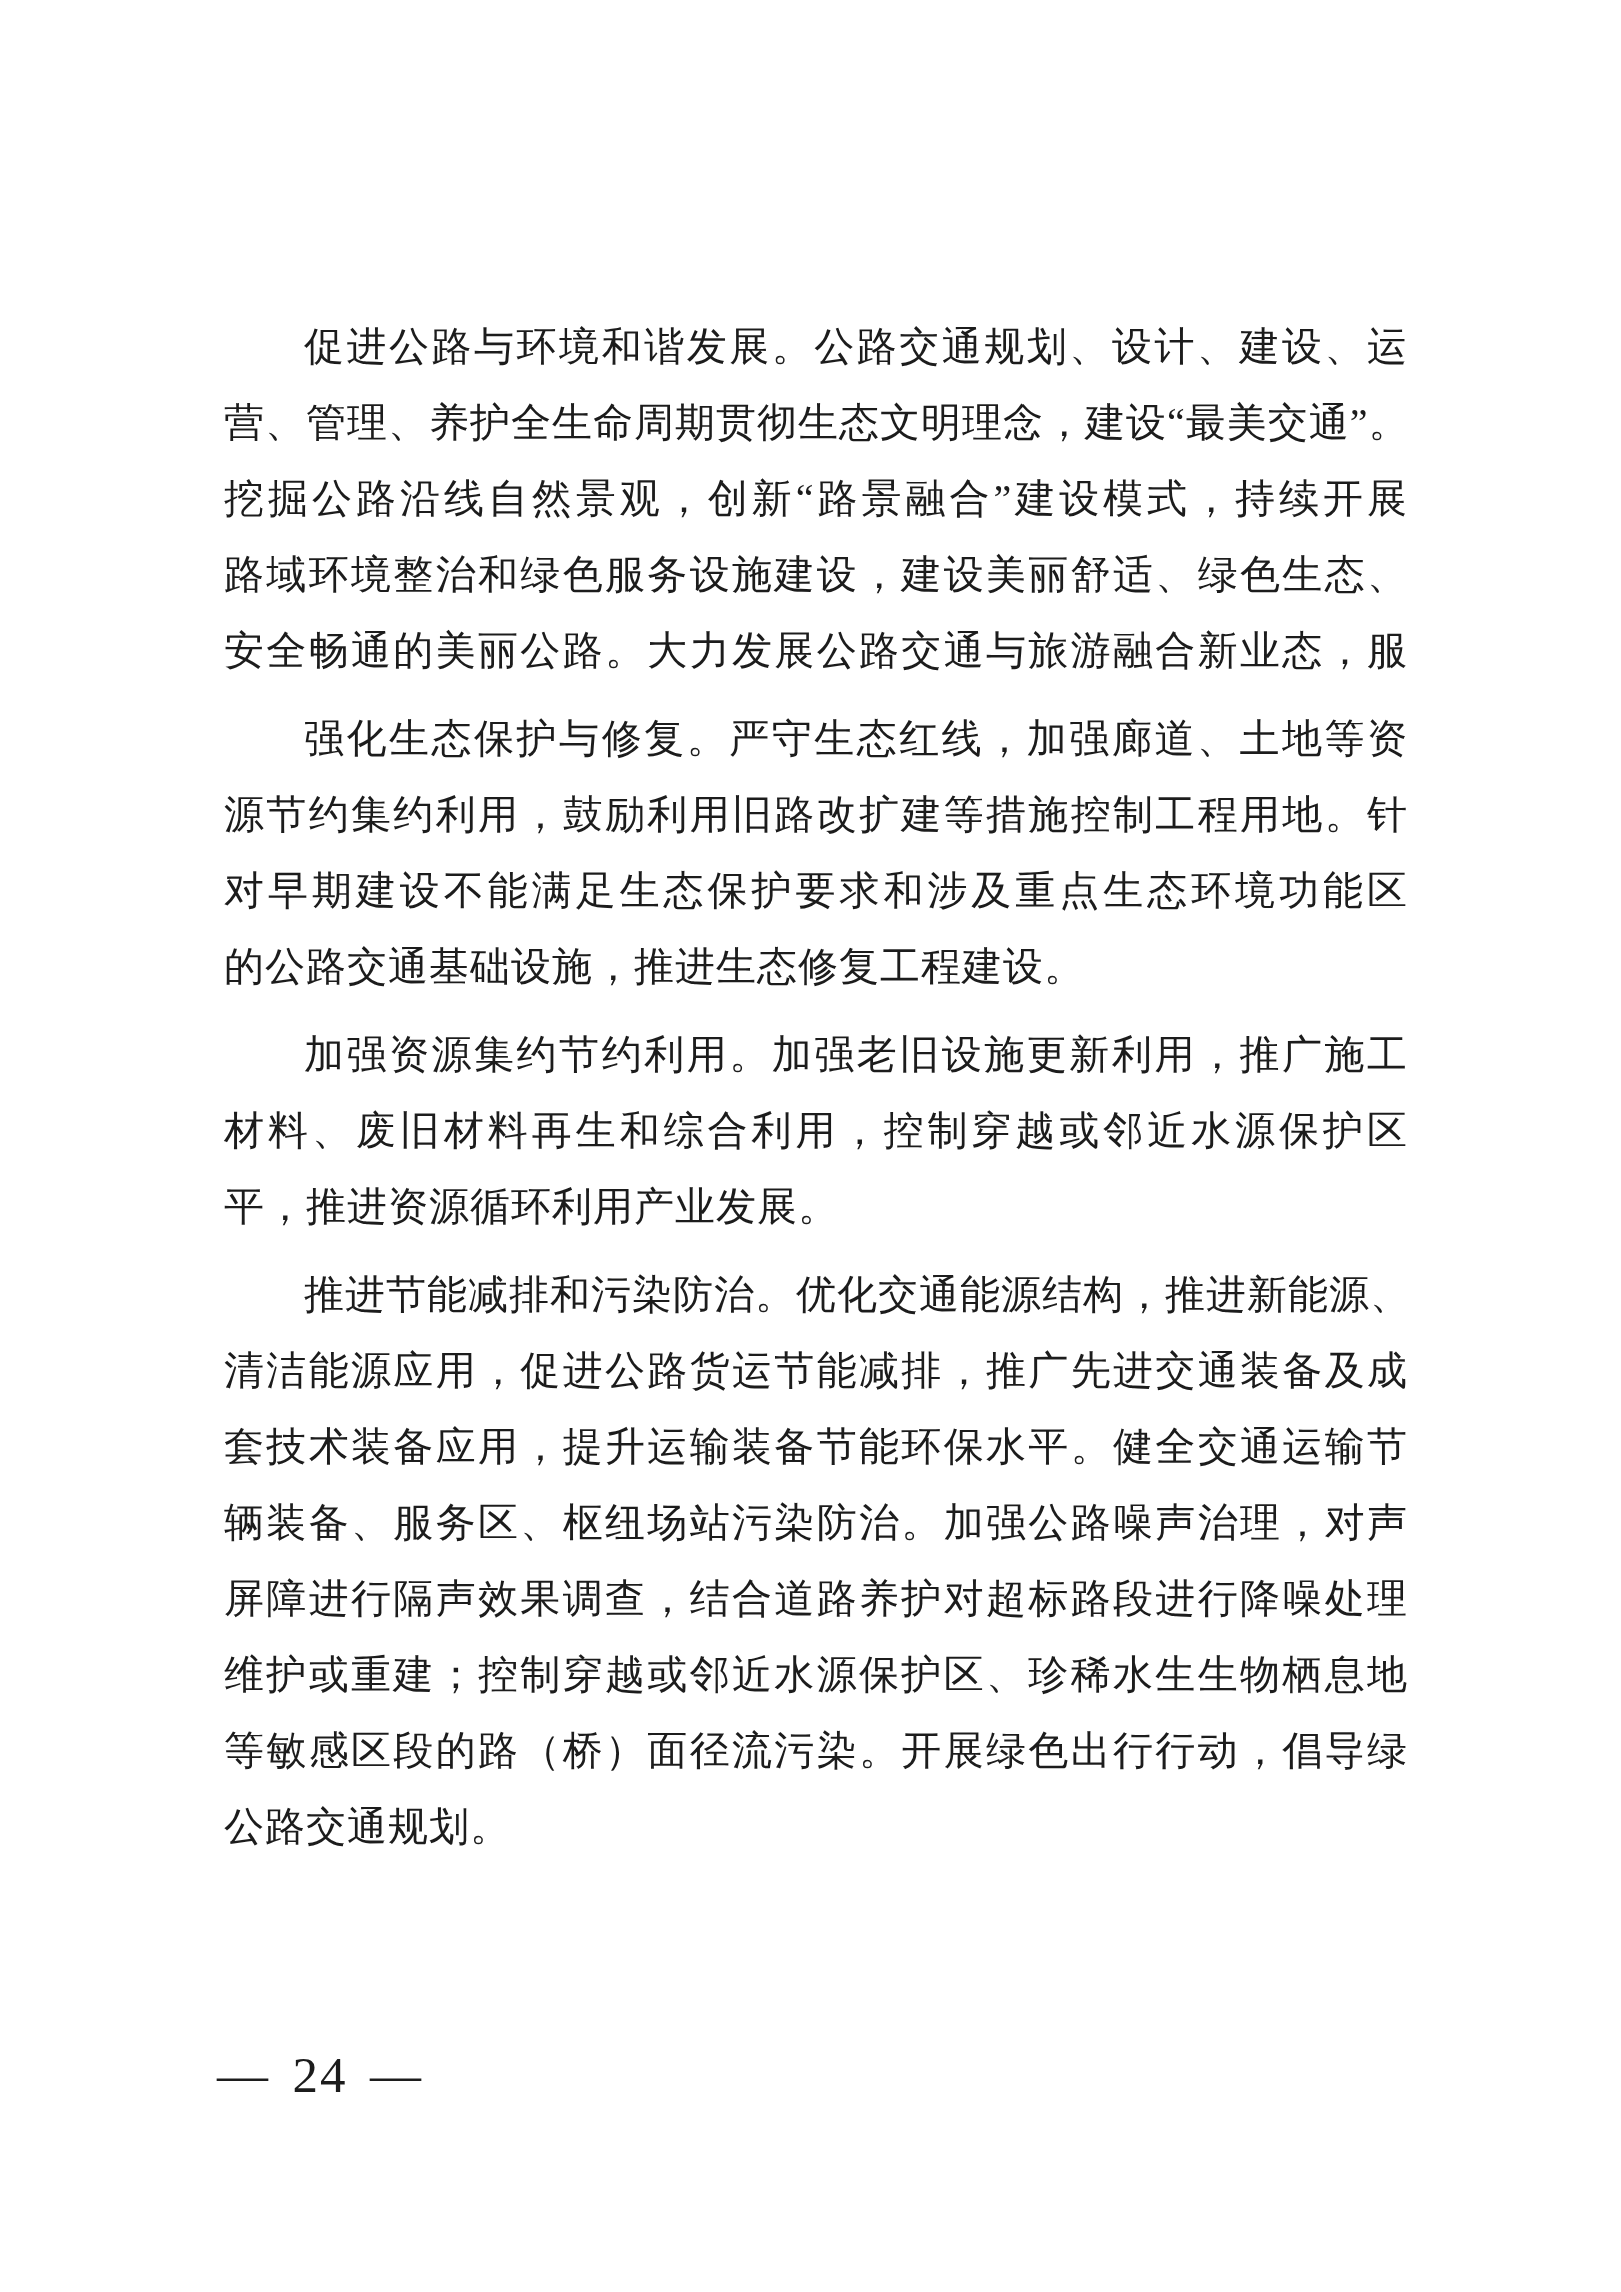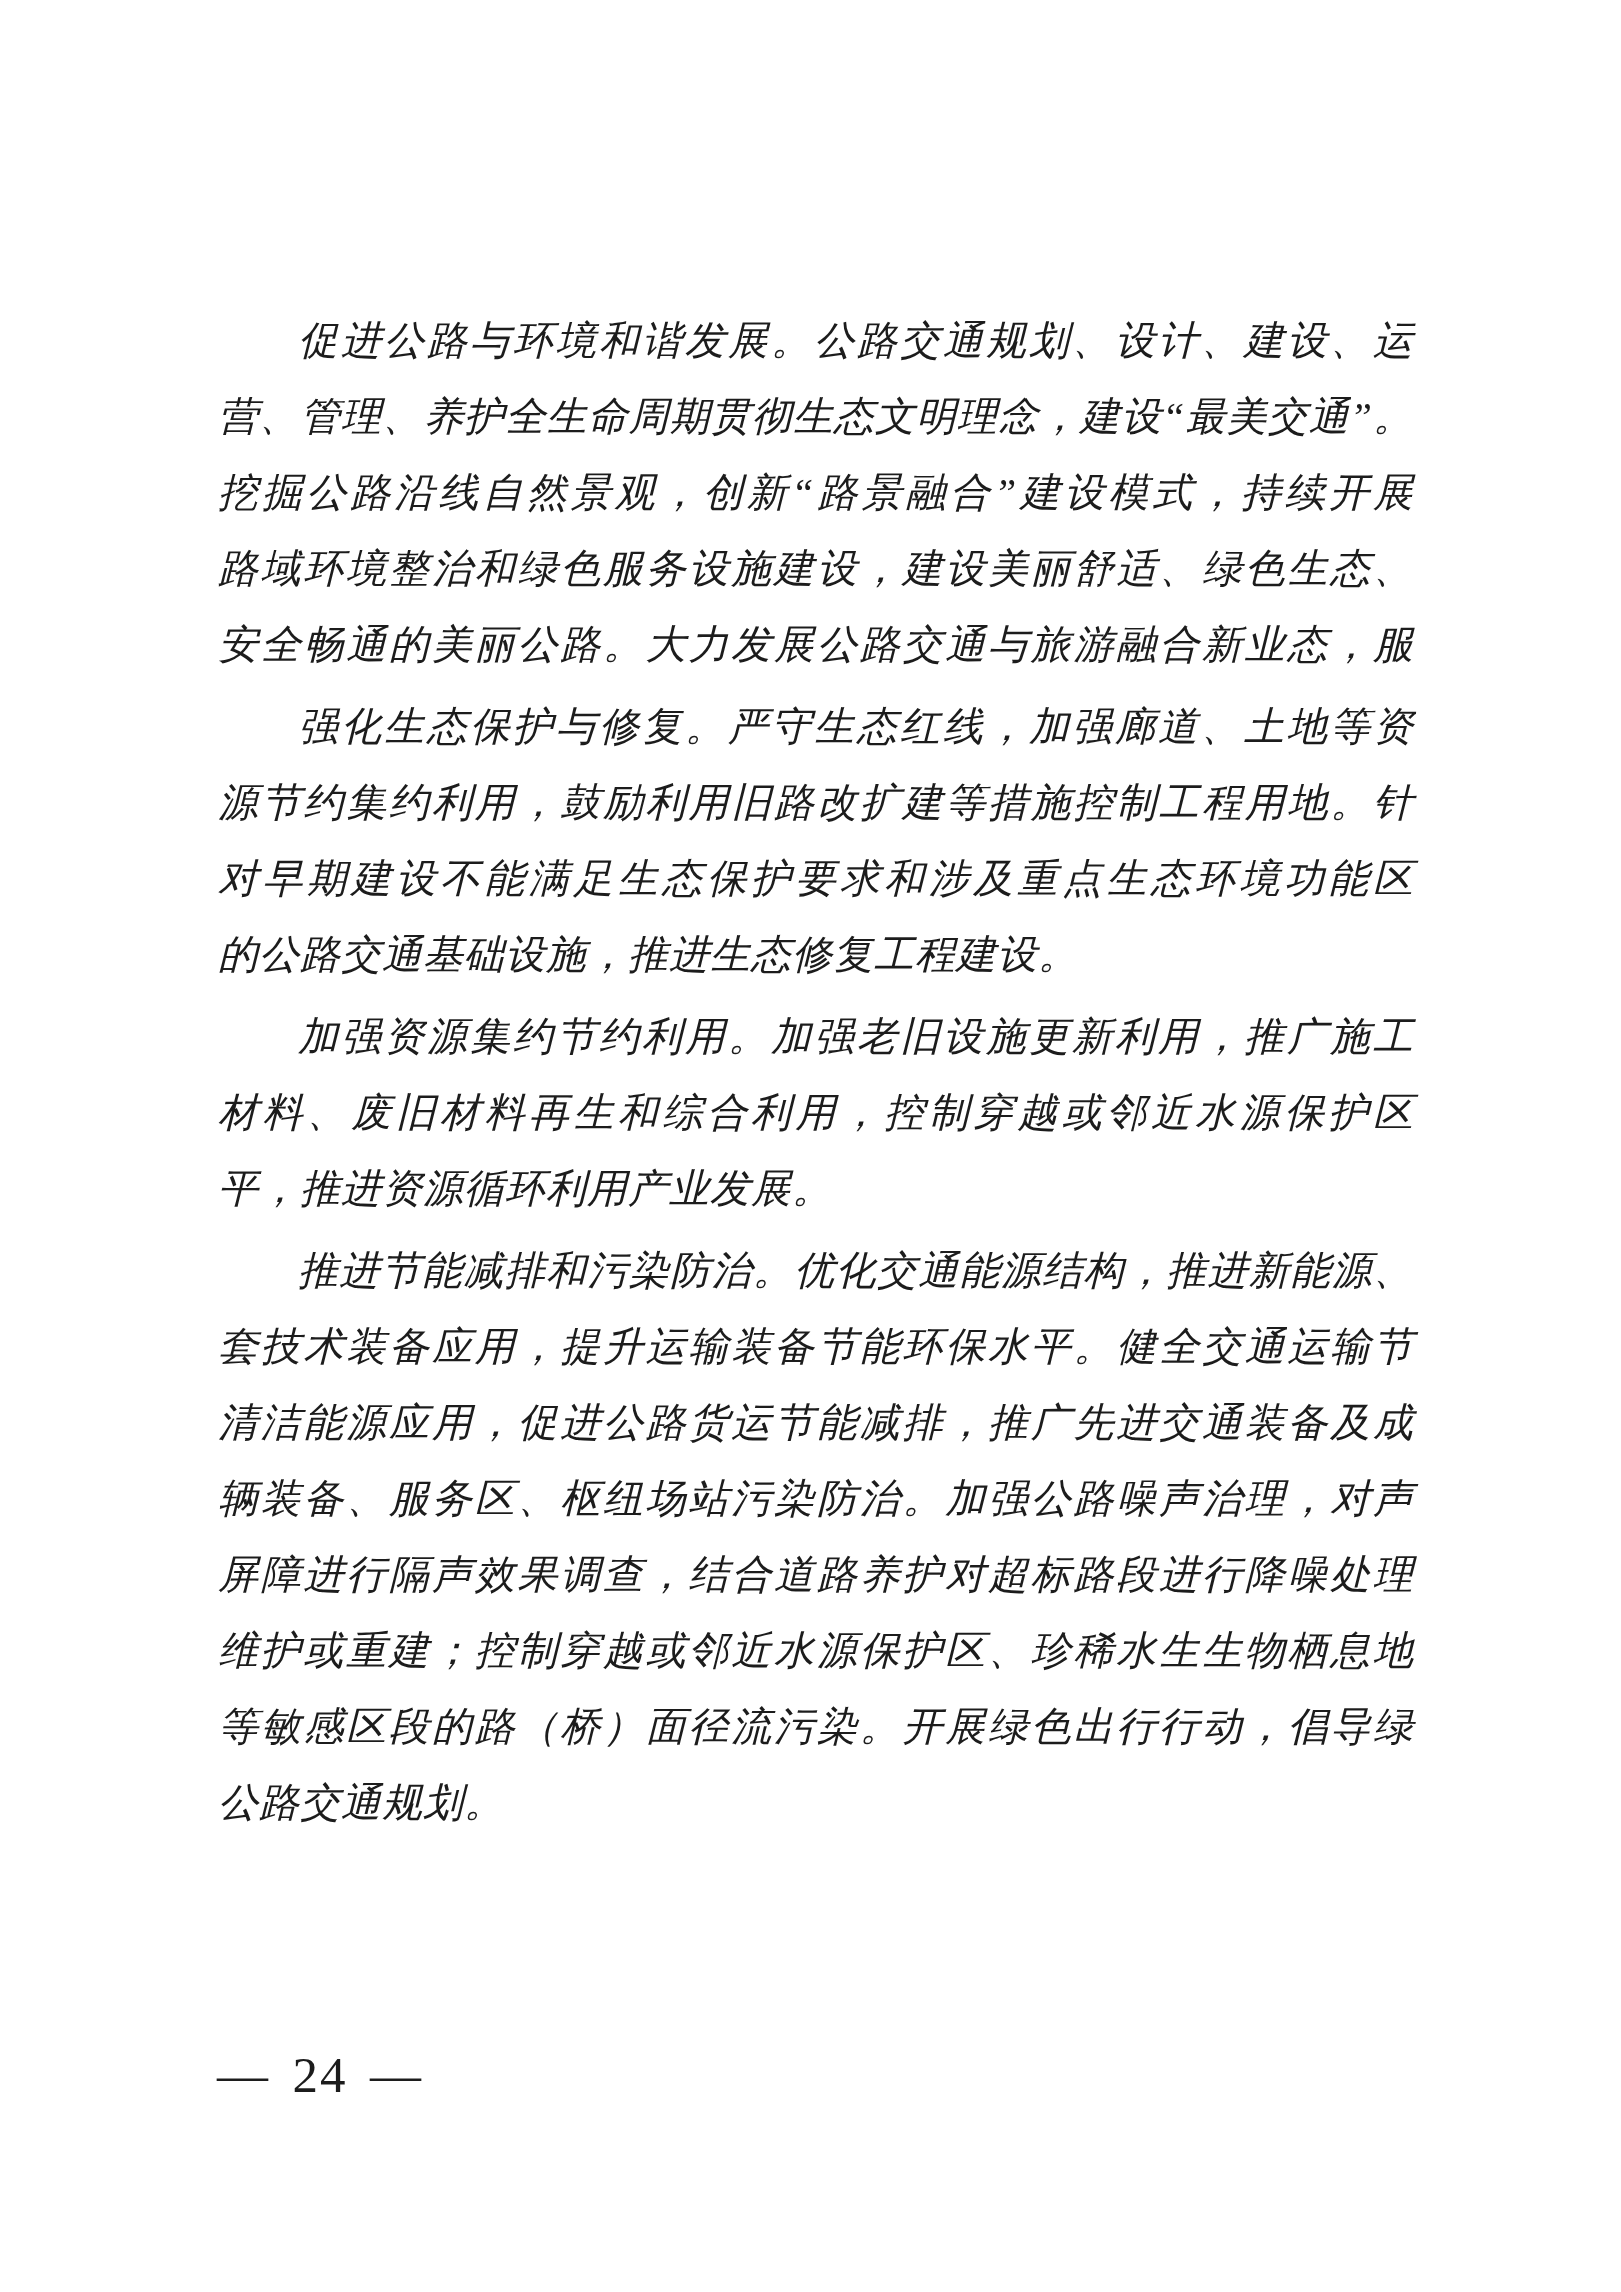--- a/index.html
+++ b/index.html
@@ -17,23 +17,22 @@
     font-family: "Liberation Serif", "DejaVu Serif", serif;
     color: #1c1c1c;
   }
   .doc-body {
     position: absolute;
     left: 212px;
     top: 297px;
     width: 1208px;
   }
   .paragraph {
-    margin: 6px;
+    margin: 12px;
     padding: 0;
-    font-style: italic;
   }
   .text-line {
     font-size: 40px;
     line-height: 76px;
     height: 76px;
     white-space: nowrap;
     text-align: justify;
     text-align-last: justify;
     letter-spacing: 1px;
     overflow: visible;
@@ -74,22 +73,22 @@
         <div class="text-line">对早期建设不能满足生态保护要求和涉及重点生态环境功能区</div>
         <div class="text-line last">的公路交通基础设施，推进生态修复工程建设。</div>
       </div>
       <div class="paragraph">
         <div class="text-line first">加强资源集约节约利用。加强老旧设施更新利用，推广施工</div>
         <div class="text-line">材料、废旧材料再生和综合利用，控制穿越或邻近水源保护区</div>
         <div class="text-line last">平，推进资源循环利用产业发展。</div>
       </div>
       <div class="paragraph">
         <div class="text-line first">推进节能减排和污染防治。优化交通能源结构，推进新能源、</div>
+        <div class="text-line">清洁能源应用，促进公路货运节能减排，推广先进交通装备及成</div>
         <div class="text-line">套技术装备应用，提升运输装备节能环保水平。健全交通运输节</div>
-        <div class="text-line">清洁能源应用，促进公路货运节能减排，推广先进交通装备及成</div>
         <div class="text-line">辆装备、服务区、枢纽场站污染防治。加强公路噪声治理，对声</div>
         <div class="text-line">屏障进行隔声效果调查，结合道路养护对超标路段进行降噪处理</div>
         <div class="text-line">维护或重建；控制穿越或邻近水源保护区、珍稀水生生物栖息地</div>
         <div class="text-line">等敏感区段的路（桥）面径流污染。开展绿色出行行动，倡导绿</div>
         <div class="text-line last">公路交通规划。</div>
       </div>
     </div>
   <div class="page-footer">— 24 —</div>
 </div>
 

